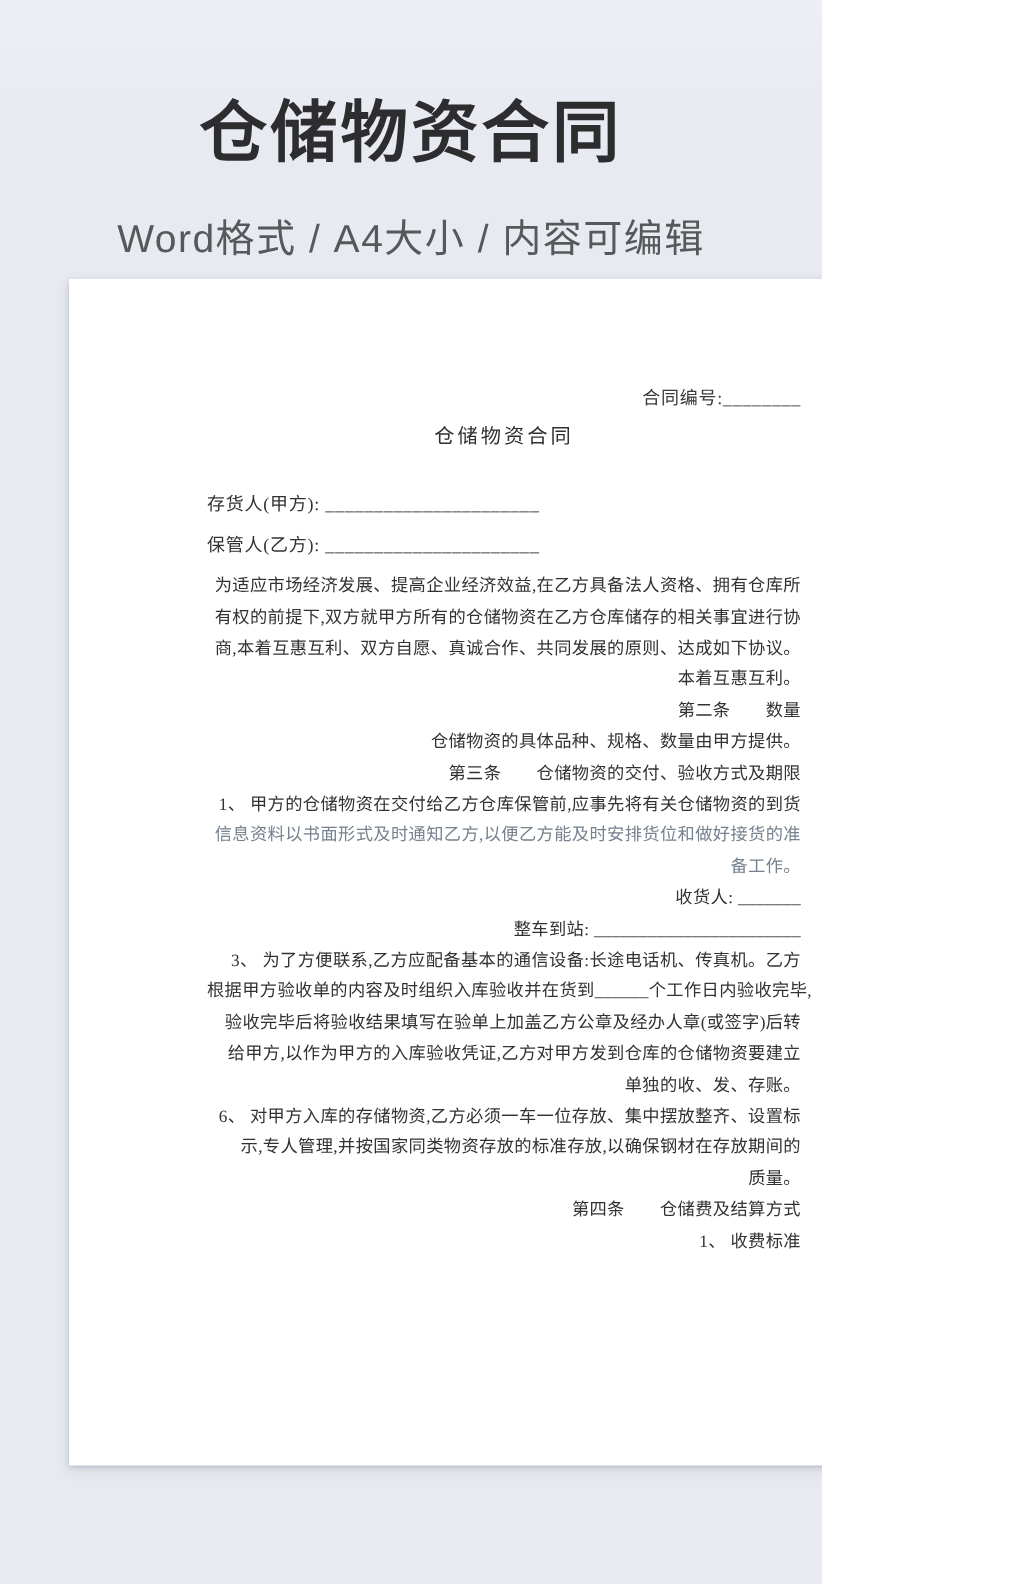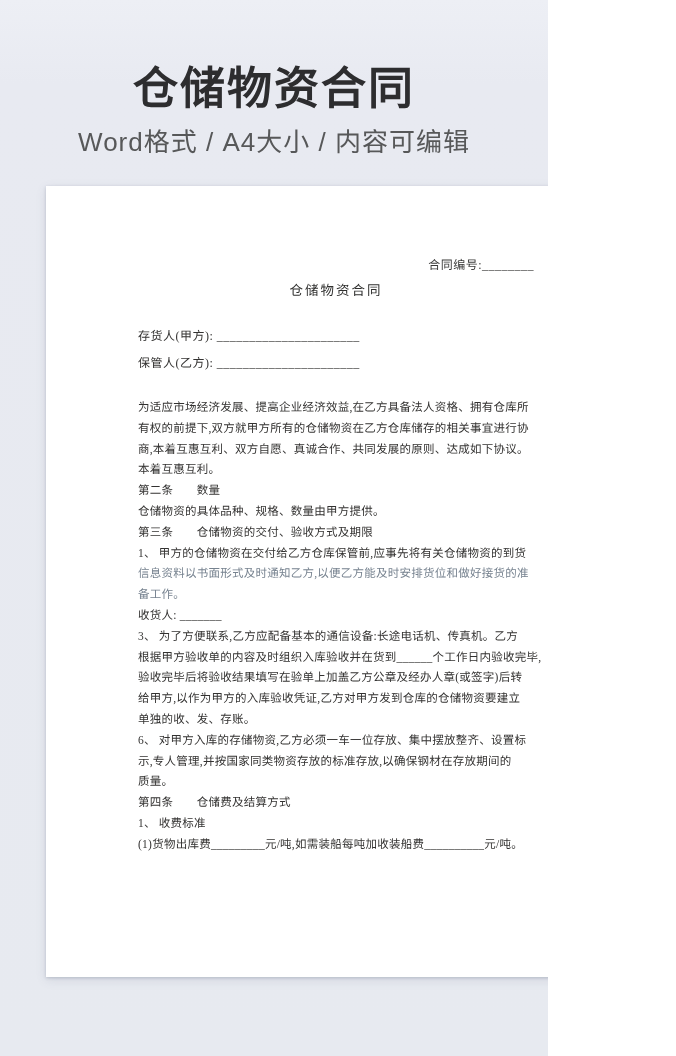--- a/index.html
+++ b/index.html
@@ -14,21 +14,21 @@
   }
 
   
   .banner { padding-top:64px; text-align:center; }
   .banner h1 {
     font-size:45px; font-weight:700; color:#2d2d2f;
     letter-spacing:2px; line-height:1.1;
     font-family:"Liberation Sans","DejaVu Sans",sans-serif;
   }
   .banner .subtitle {
-    margin-top:7px;
+    margin-top:24px;
     font-size:26px; font-weight:400; color:#575859;
     letter-spacing:1px;
   }
 
   
   .sheet {
     position:absolute; left:46px; top:186px;
     width:565px; height:791px;
     background:#ffffff;
     box-shadow:0 1px 3px rgba(90,100,125,.28), 0 3px 10px rgba(90,100,125,.14);
@@ -52,21 +52,21 @@
     color:#30302f;
   }
 
   .party-lines { margin-top:23px; }
   .party-line {
     font-size:12px; line-height:27px;
     letter-spacing:.5px; color:#333231;
     white-space:pre;
   }
 
-  .body-lines { margin-top:20px; }
+  .body-lines { margin-top:4px;text-align:right; }
   .body-line {
     font-size:11.5px; line-height:20.8px;
     letter-spacing:.25px;
     color:#333231;
     white-space:pre;
   }
   .body-line.muted { color:#76828f; }
 </style>
 </head>
 <body>
@@ -93,27 +93,27 @@
         <div class="body-line">有权的前提下,双方就甲方所有的仓储物资在乙方仓库储存的相关事宜进行协</div>
         <div class="body-line">商,本着互惠互利、双方自愿、真诚合作、共同发展的原则、达成如下协议。</div>
         <div class="body-line">本着互惠互利。</div>
         <div class="body-line">第二条　　数量</div>
         <div class="body-line">仓储物资的具体品种、规格、数量由甲方提供。</div>
         <div class="body-line">第三条　　仓储物资的交付、验收方式及期限</div>
         <div class="body-line">1、 甲方的仓储物资在交付给乙方仓库保管前,应事先将有关仓储物资的到货</div>
         <div class="body-line muted">信息资料以书面形式及时通知乙方,以便乙方能及时安排货位和做好接货的准</div>
         <div class="body-line muted">备工作。</div>
         <div class="body-line">收货人: _______</div>
+        <div class="body-line">整车到站: _______________________</div>
         <div class="body-line">3、 为了方便联系,乙方应配备基本的通信设备:长途电话机、传真机。乙方</div>
         <div class="body-line">根据甲方验收单的内容及时组织入库验收并在货到______个工作日内验收完毕,</div>
         <div class="body-line">验收完毕后将验收结果填写在验单上加盖乙方公章及经办人章(或签字)后转</div>
         <div class="body-line">给甲方,以作为甲方的入库验收凭证,乙方对甲方发到仓库的仓储物资要建立</div>
         <div class="body-line">单独的收、发、存账。</div>
         <div class="body-line">6、 对甲方入库的存储物资,乙方必须一车一位存放、集中摆放整齐、设置标</div>
         <div class="body-line">示,专人管理,并按国家同类物资存放的标准存放,以确保钢材在存放期间的</div>
         <div class="body-line">质量。</div>
         <div class="body-line">第四条　　仓储费及结算方式</div>
         <div class="body-line">1、 收费标准</div>
-        <div class="body-line">(1)货物出库费_________元/吨,如需装船每吨加收装船费__________元/吨。</div>
       </div>
   </div>
 
 </div>
 
 </body></html>

